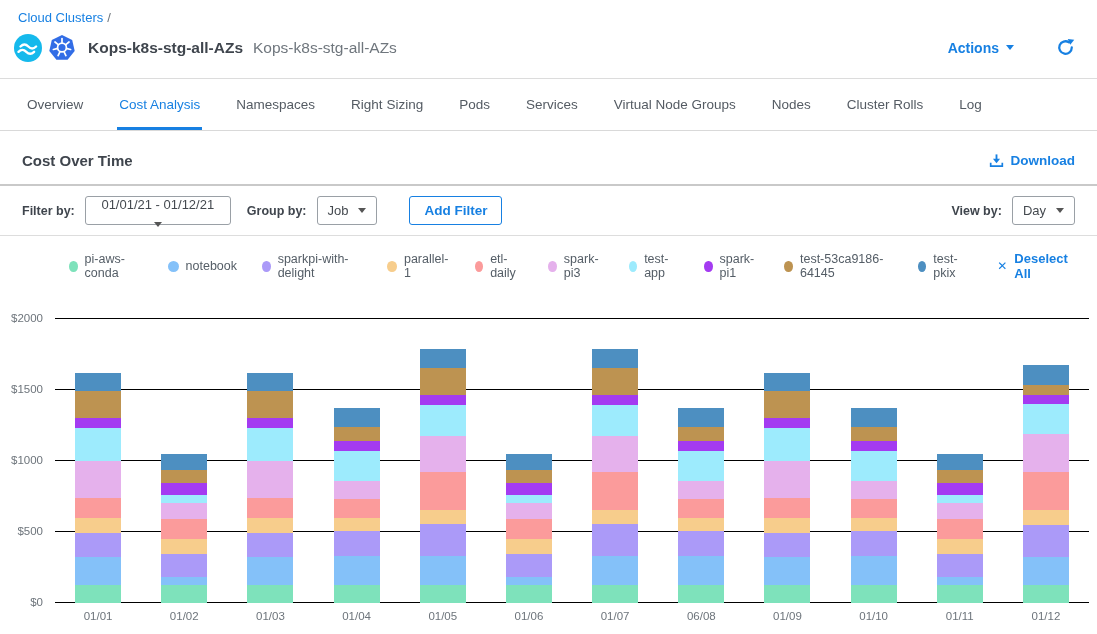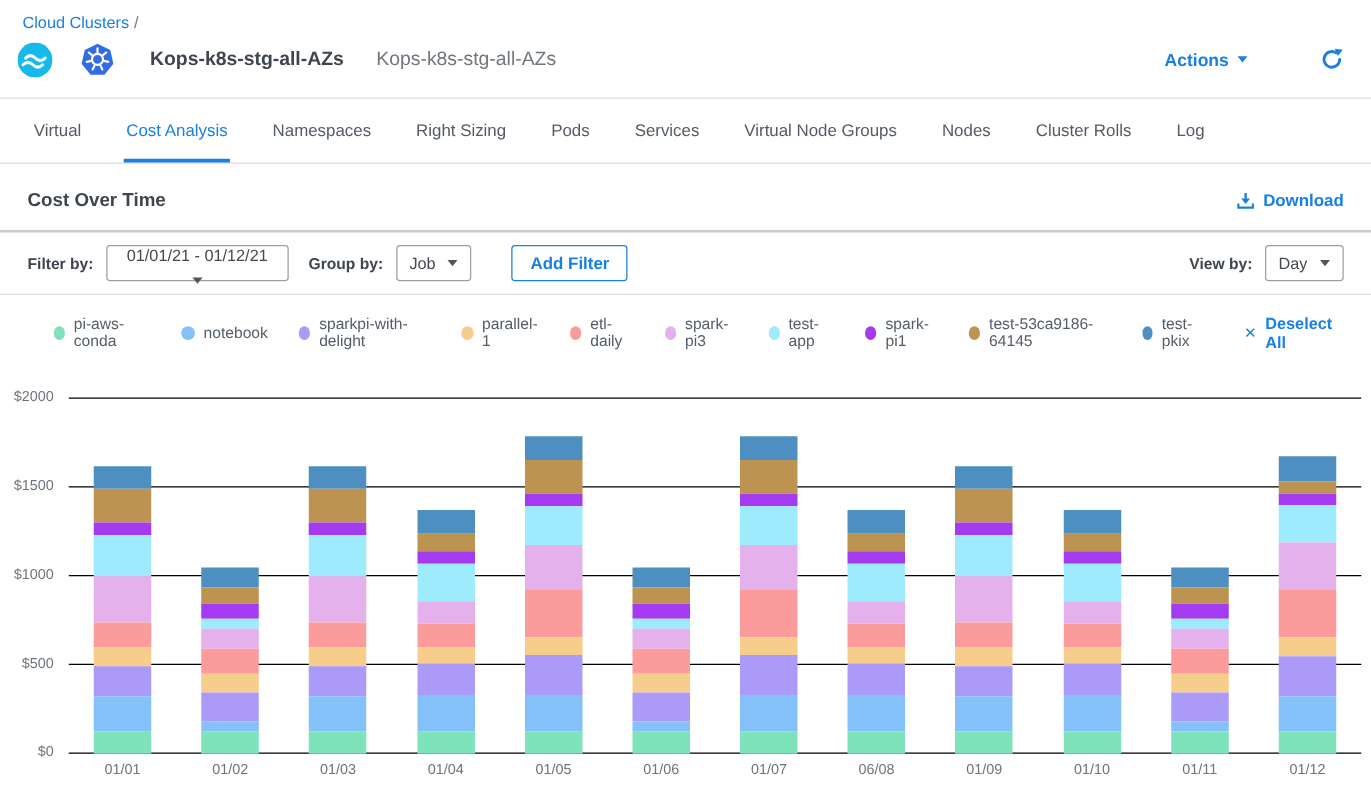--- a/index.html
+++ b/index.html
@@ -3,21 +3,21 @@
 <meta charset="utf-8">
 <style>
   * { margin:0; padding:0; box-sizing:border-box; }
   html,body { width:1097px; height:634px; background:#fff; overflow:hidden;
               font-family:"Liberation Sans","DejaVu Sans",sans-serif; }
 
   
   .breadcrumb { padding:10px 0 0 18px; font-size:13px; }
   .breadcrumb a { color:#1780e2; text-decoration:none; cursor:pointer; }
   .breadcrumb .sep { color:#6f767d; margin-left:4px; }
-  .header-row { display:flex; align-items:center; padding:7px 22px 0 14px; height:38px;gap:16px; }
+  .header-row { display:flex; align-items:center; padding:7px 22px 0 14px; height:38px; }
   .logo { width:28px; height:28px; margin-right:6px; flex:0 0 auto; }
   .title { font-size:15.5px; font-weight:bold; color:#3f454d; margin-left:6px; }
   .subtitle { font-size:15.5px; color:#6f767d; margin-left:10px; }
   .header-spacer { flex:1; }
   .actions-btn { display:flex; align-items:center; gap:7px; font-size:14px; font-weight:bold;
                  color:#1780e2; cursor:pointer; margin-right:42px; }
   .caret { width:0; height:0; border-left:4.5px solid transparent; border-right:4.5px solid transparent;
            border-top:5.5px solid #555; display:inline-block; }
   .caret.blue-caret { border-top-color:#1780e2; }
   .refresh { cursor:pointer; display:flex; align-items:center; }
@@ -44,21 +44,21 @@
                 padding:0 10px; font-size:13px; color:#44494f; cursor:pointer; white-space:nowrap; }
   .date-select { width:146px;flex-direction:column; }
   .group-select { margin-right:32px; }
   .add-filter { border:1.5px solid #1780e2; border-radius:3px; background:#fff; color:#1780e2;
                 font-size:13.5px; font-weight:bold; height:29px; padding:0 14px; cursor:pointer;
                 font-family:inherit; }
   .filter-spacer { flex:1; }
   .filter-divider { border-bottom:1px solid #ddd; }
 
   
-  .legend-row { display:flex; align-items:center; padding:15px 22px 14px 43px; }
+  .legend-row { display:flex; align-items:center; padding:15px 22px 14px 43px;margin-left:26px; }
   .legend-items { display:flex; align-items:center; gap:25px; }
   .legend-item { display:flex; align-items:center; gap:7px; font-size:12.5px; color:#545d66; cursor:pointer; }
   .legend-dot { width:11px; height:11px; border-radius:50%; display:inline-block; }
   .deselect { display:flex; align-items:center; gap:7px; margin-left:28px; font-size:13px;
               font-weight:bold; color:#1780e2; cursor:pointer; }
   .deselect .x { font-size:12px; font-weight:bold; }
 
   
   .chart { margin:24px 8px 0 55px; position:relative; }
   .plot { position:relative; height:284px; }
@@ -108,21 +108,21 @@
   <span class="refresh">
     <svg width="19" height="19" viewBox="0 0 20 20">
       <path d="M16.6 10 A6.6 6.6 0 1 1 13.6 4.5" fill="none" stroke="#1780e2" stroke-width="2.4" stroke-linecap="round"></path>
       <polygon points="12.4,1.0 19.2,1.8 15.0,7.2" fill="#1780e2"></polygon>
     </svg>
   </span>
 </div>
 <div class="header-divider"></div>
 
 <div class="tab-bar">
-    <div class="tab">Virtual</div>
+    <div class="tab">Overview</div>
     <div class="tab active">Cost Analysis</div>
     <div class="tab">Namespaces</div>
     <div class="tab">Right Sizing</div>
     <div class="tab">Pods</div>
     <div class="tab">Services</div>
     <div class="tab">Virtual Node Groups</div>
     <div class="tab">Nodes</div>
     <div class="tab">Cluster Rolls</div>
     <div class="tab">Log</div>
   </div>

